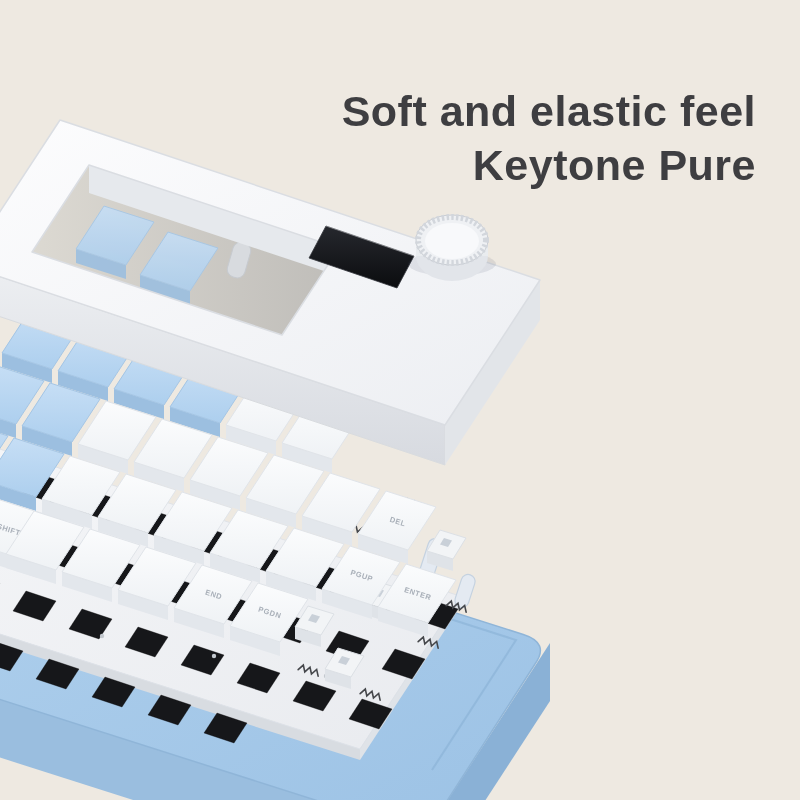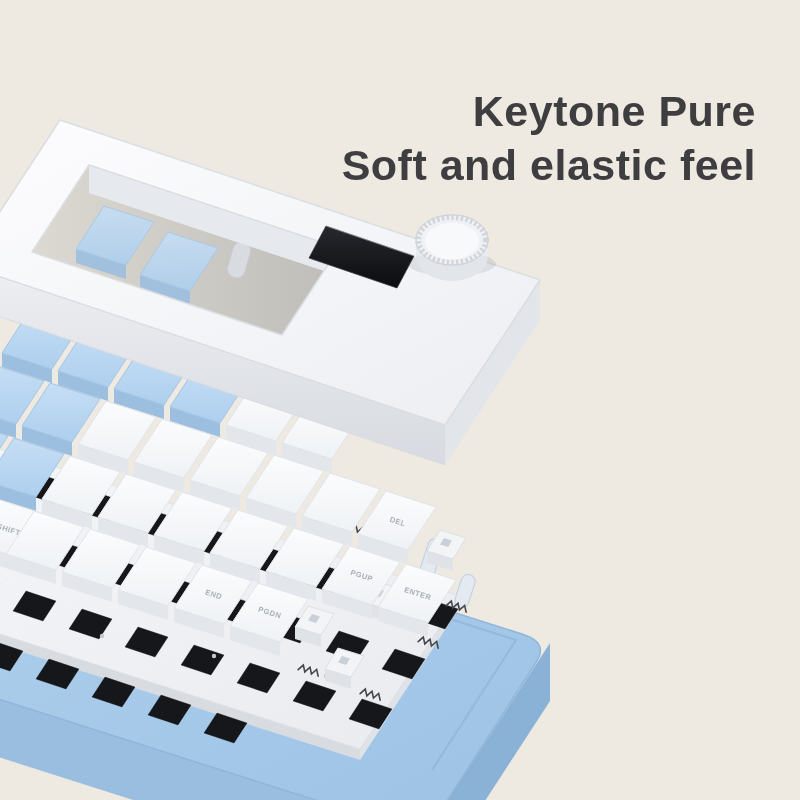--- a/index.html
+++ b/index.html
@@ -217,17 +217,17 @@
       <ellipse cx="452" cy="256" rx="36" ry="25" fill="#E2E5EA"></ellipse>
       <rect x="416" y="240" width="72" height="16" fill="#E9ECEF"></rect>
       <ellipse cx="452" cy="240" rx="36" ry="25" fill="#EFF1F4" stroke="#C9CDD3" stroke-width="1"></ellipse>
       <ellipse cx="452" cy="240" rx="34" ry="23" fill="none" stroke="#D2D6DC" stroke-width="6" stroke-dasharray="2.5 2.3"></ellipse>
       <ellipse cx="452" cy="241" rx="27" ry="18" fill="#F8F9FB"></ellipse>
     </g>
   </g>
 </svg>
 
 <div class="headline">
+  <div>Soft and elastic feel</div>
   <div>Keytone Pure</div>
-  <div>Soft and elastic feel</div>
 </div>
 
 </div>
 
 </body></html>

